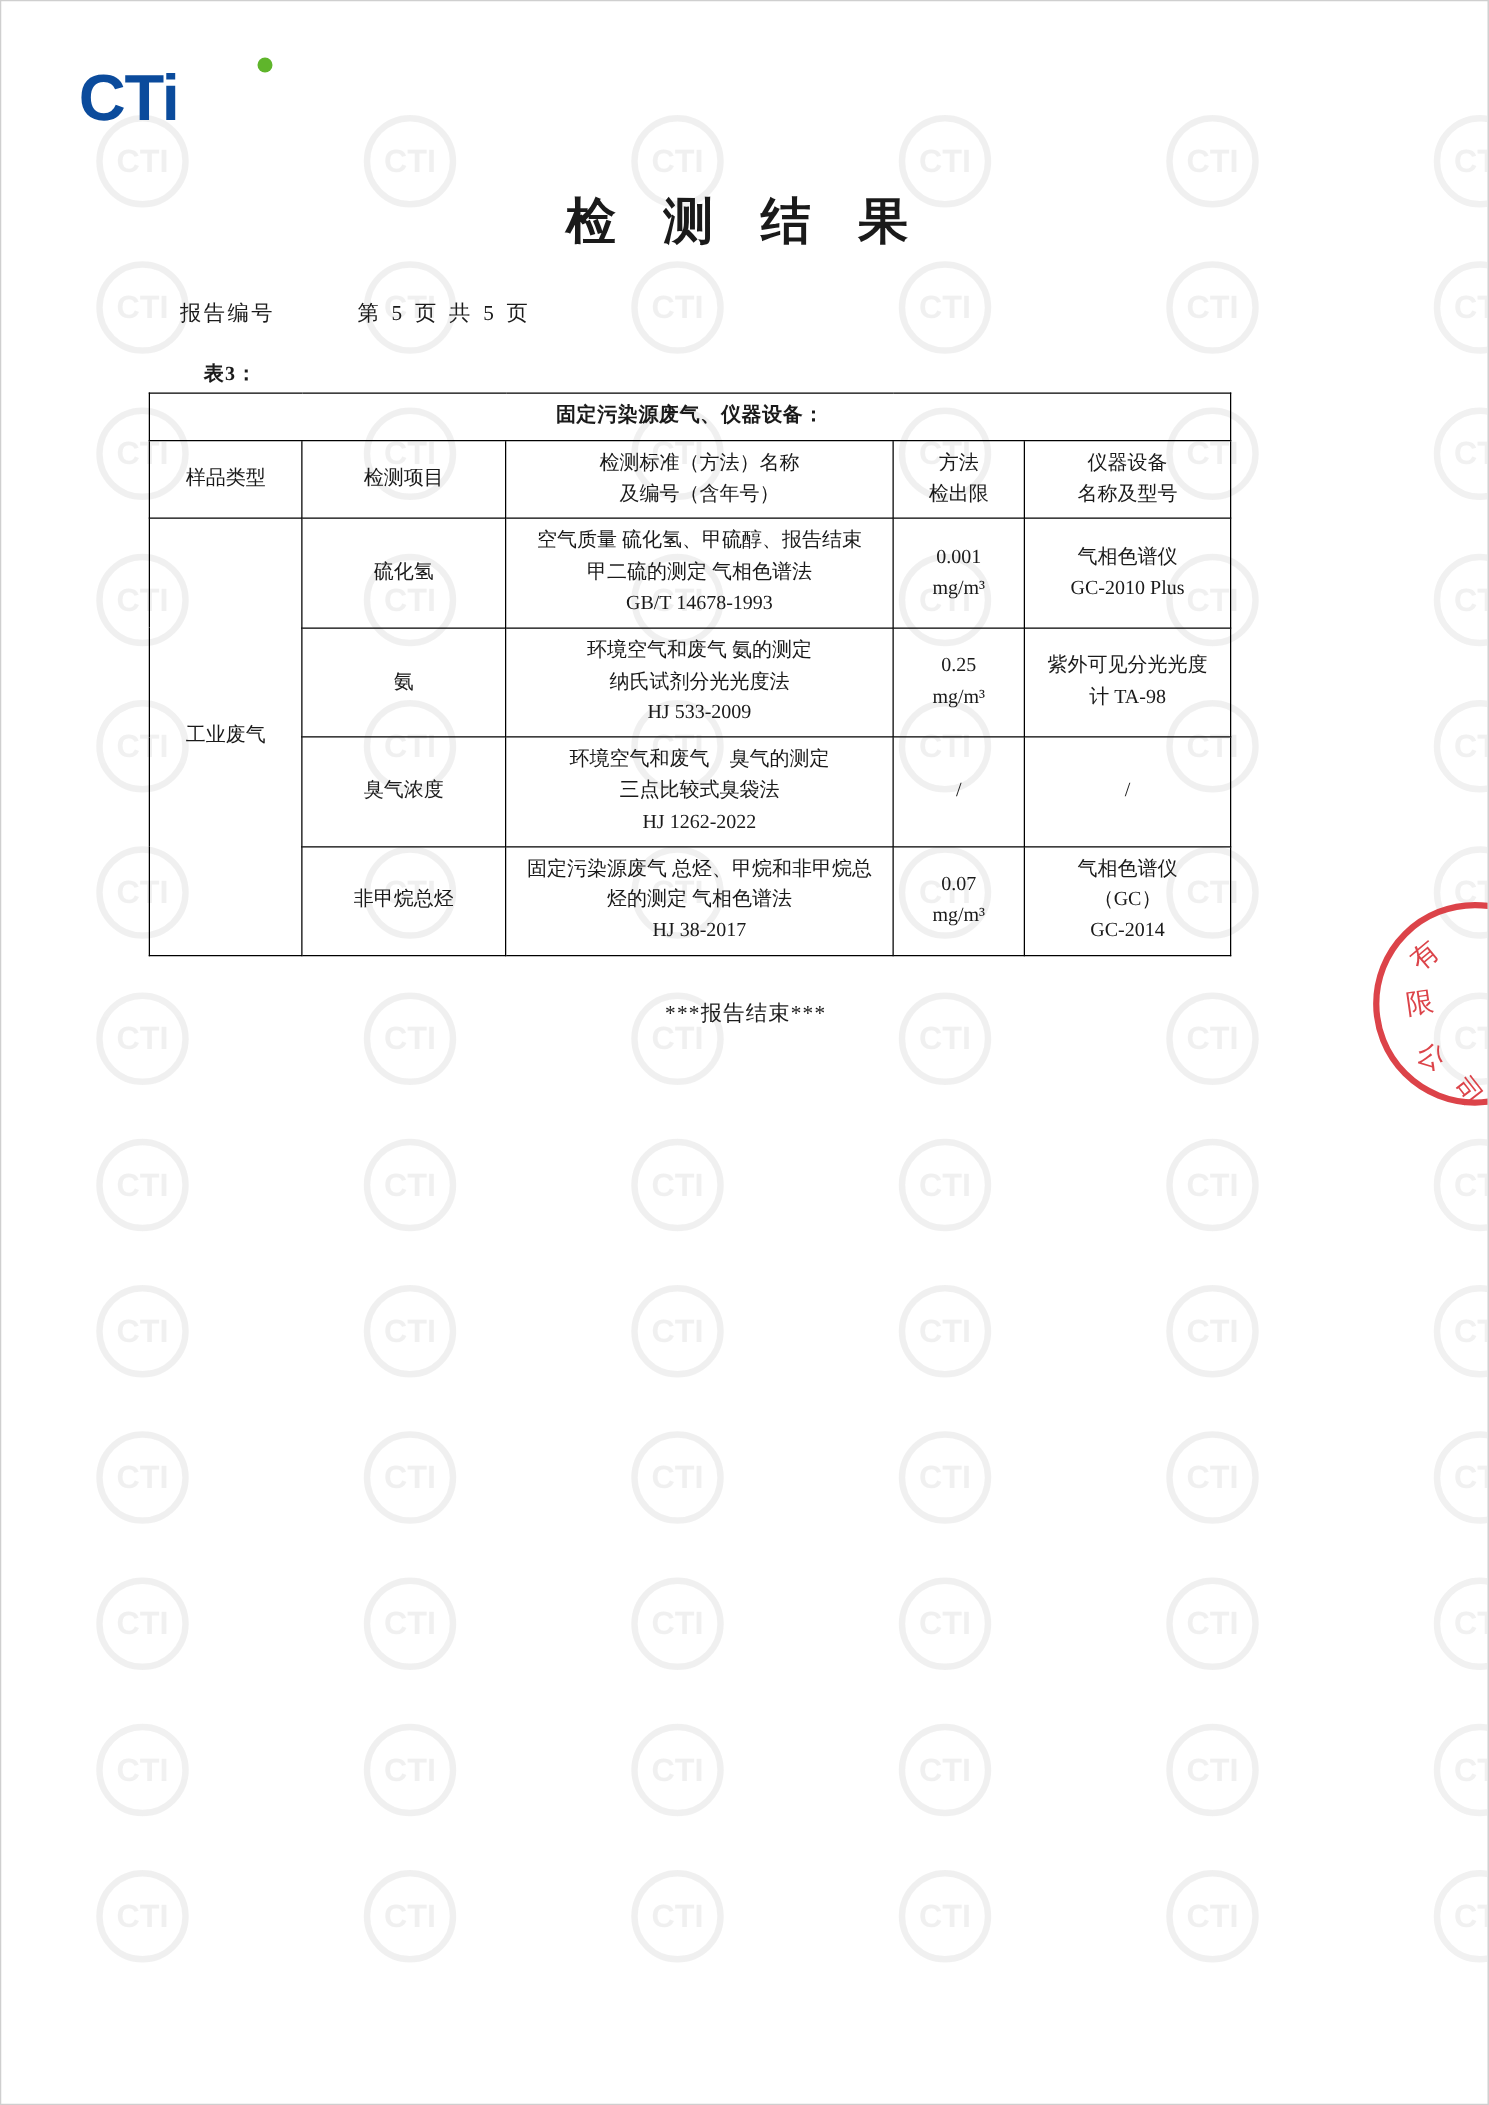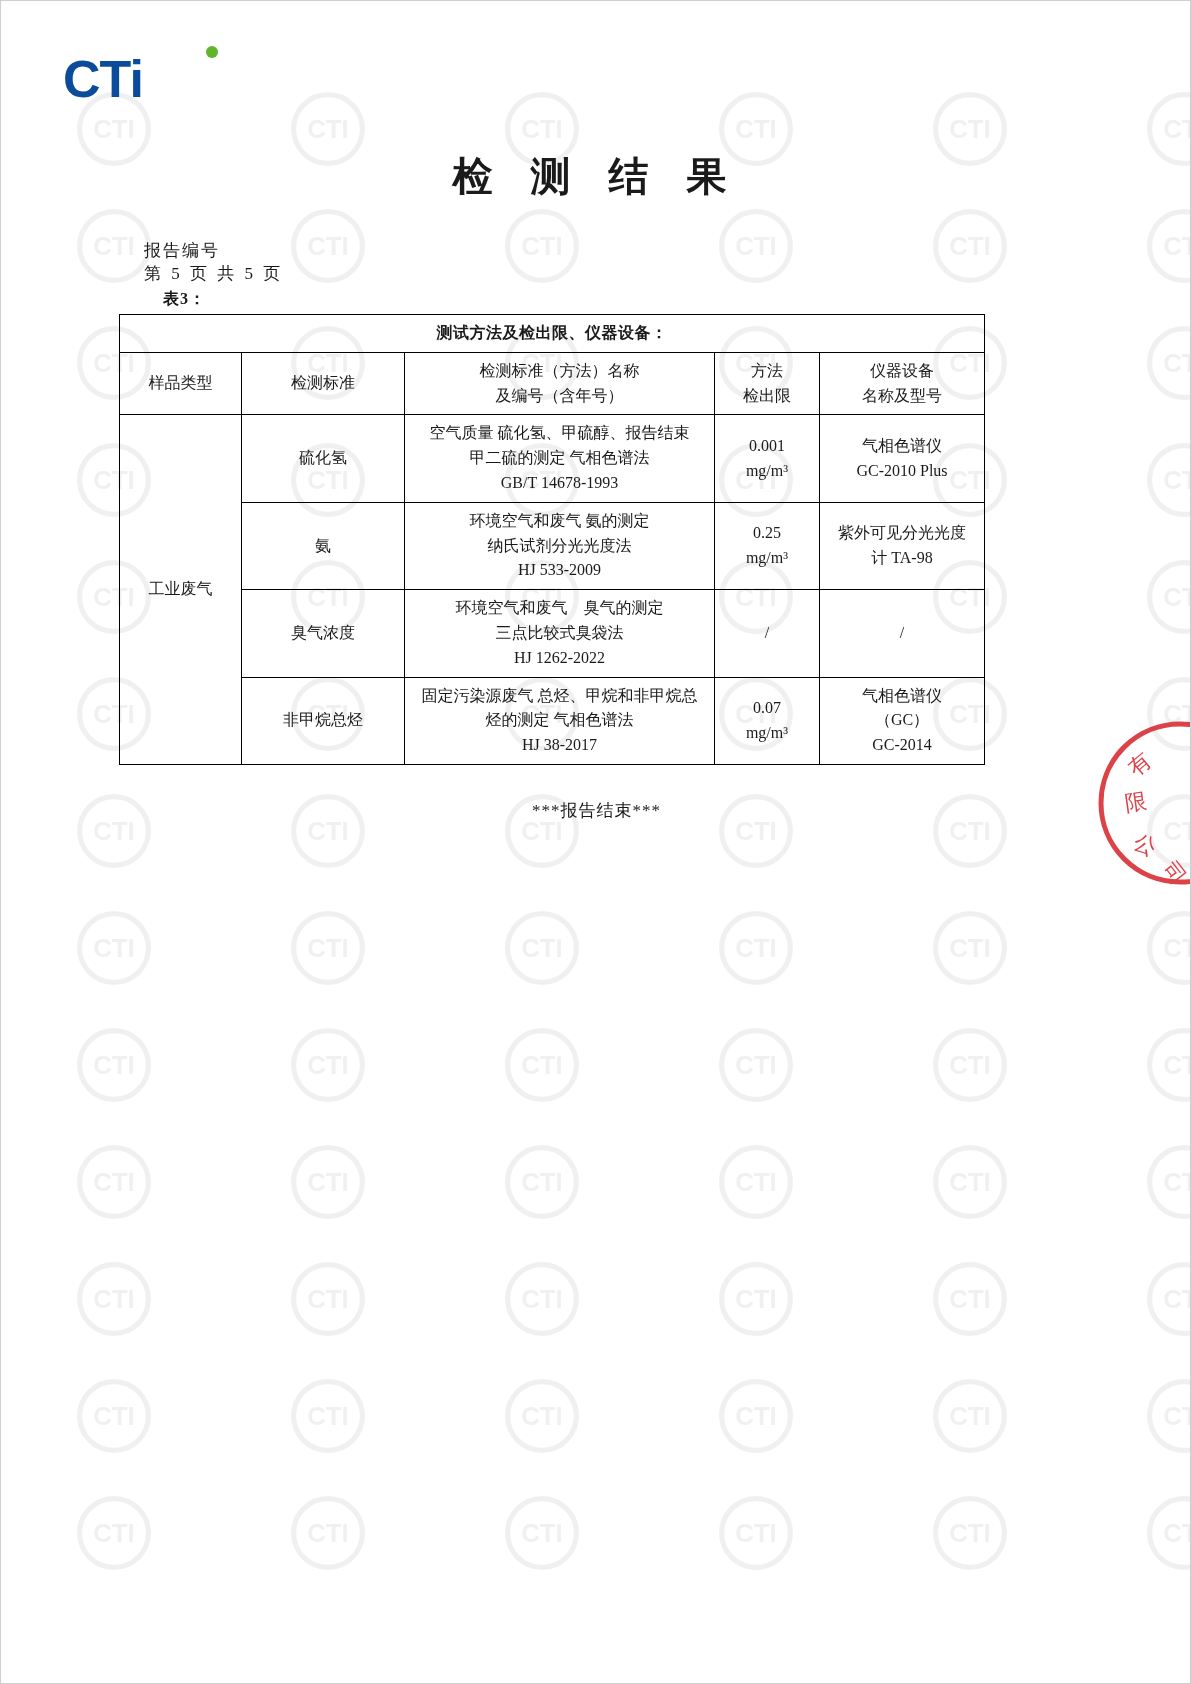--- a/index.html
+++ b/index.html
@@ -81,21 +81,20 @@
   
   .meta-row {
     position: absolute;
     top: 238px;
     left: 143px;
     width: 905px;
     z-index: 3;
     font-size: 17px;
     display: flex;
     align-items: baseline;
-    flex-direction: column;
   }
   .meta-label { width: 142px; letter-spacing: 2px; }
   .meta-value { flex: 1; font-family: "Liberation Serif", serif; }
   .meta-pages { letter-spacing: 3px; white-space: nowrap; }
 
   .tab-caption {
     position: absolute;
     top: 288px;
     left: 162px;
     font-size: 16px;
@@ -674,25 +673,25 @@
     <table class="main">
       <colgroup>
         <col class="col1">
           <col class="col2">
           <col class="col3">
           <col class="col4">
           <col class="col5">
       </colgroup>
       <tbody>
         <tr>
-          <td class="banner" colspan="5">测试方法及检出限、仪器设备：</td>
+          <td class="banner" colspan="5">固定污染源废气、仪器设备：</td>
         </tr>
         <tr>
           <td>样品类型</td>
-          <td>检测标准</td>
+          <td>检测项目</td>
           <td>
             <span class="hdr-line2">检测标准（方法）名称</span>
             <span class="hdr-line2">及编号（含年号）</span>
           </td>
           <td>
             <span class="hdr-line2">方法</span>
             <span class="hdr-line2">检出限</span>
           </td>
           <td>
             <span class="hdr-line2">仪器设备</span>

